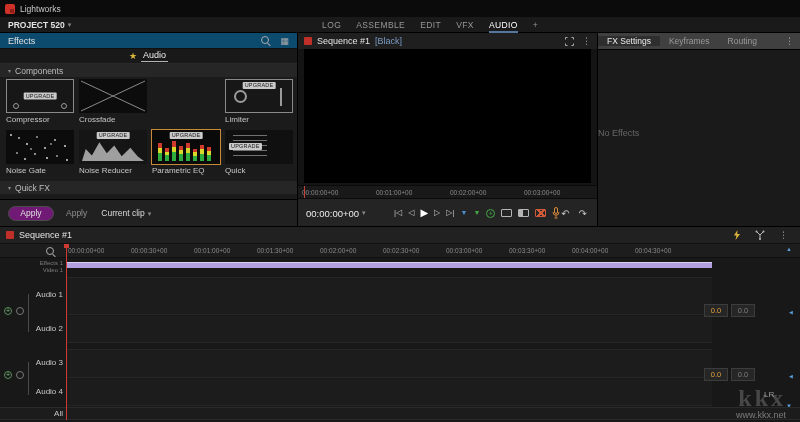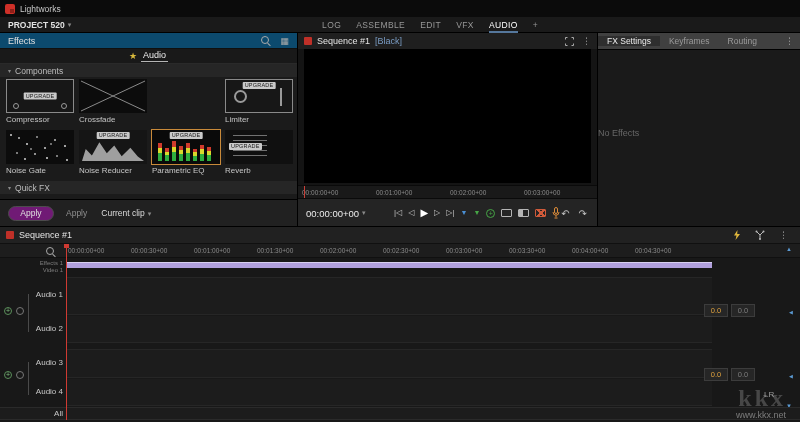--- a/index.html
+++ b/index.html
@@ -273,21 +273,21 @@
             <i style="height:65%"></i>
         </span>
       </div>
       <div class="tlabel">Parametric EQ</div>
     </div>
     <div class="tile r2 c4">
       <div class="thumb th-reverb">
         <span class="rv"></span>
         <span class="chip midleft">UPGRADE</span>
       </div>
-      <div class="tlabel">Reverb</div>
+      <div class="tlabel">Quick</div>
     </div>
 
     <div class="section" id="sec-quickfx">
       <span class="chev">▾</span>
       <span>Quick FX</span>
     </div>
 
     <div class="efoot">
       <div class="applybtn">Apply</div>
       <span class="regionlbl">Apply</span>

